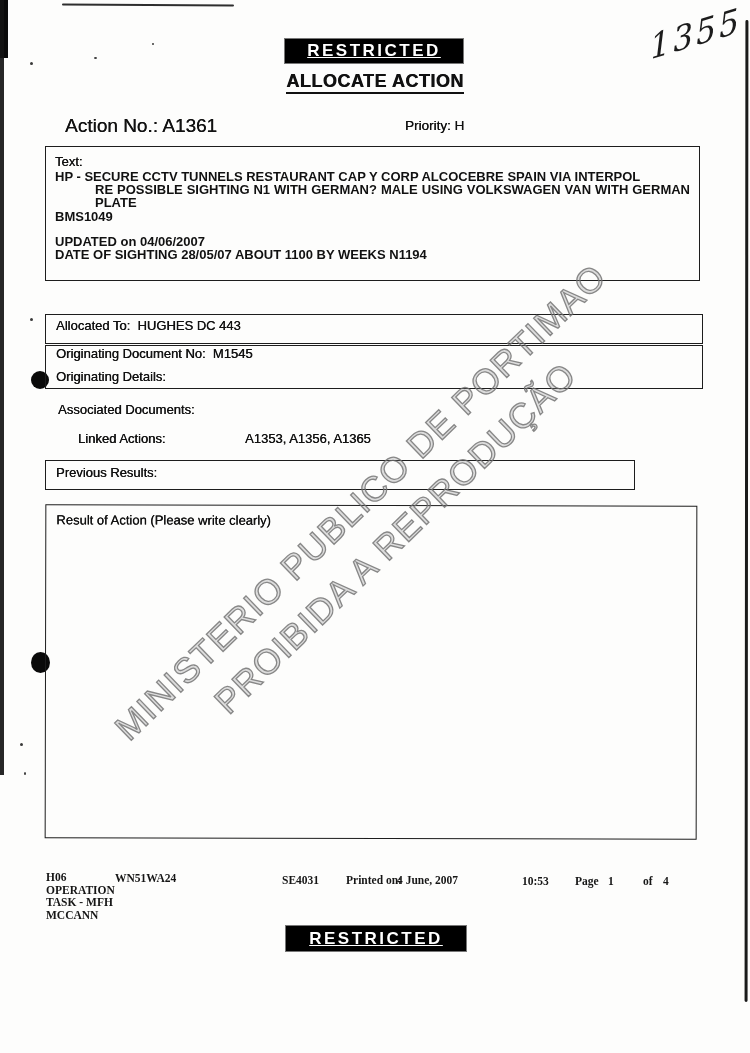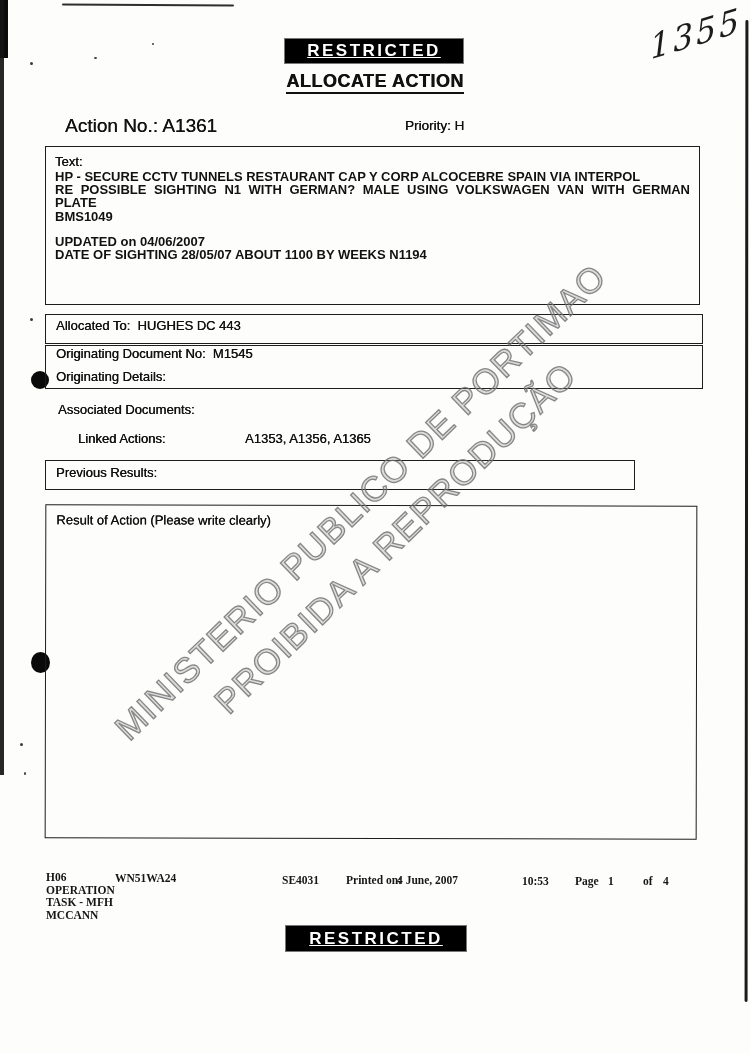--- a/index.html
+++ b/index.html
@@ -60,24 +60,24 @@
     text-shadow: 0.4px 0 0 currentColor;
     text-align: right;
   }
 
   
   .action-no { position: absolute; left: 65px; top: 115px; font-size: 19px; }
   .priority { position: absolute; left: 405px; top: 118px; font-size: 13.5px; }
 
   
   .box { position: absolute; border: 1.7px solid #1d1d1d; background: transparent; }
-  .text-box { left: 45px; top: 146px; width: 655px; height: 159px; padding: 7px 9px; font-size: 13px; }
+  .text-box { left: 45px; top: 146px; width: 655px; height: 135px; padding: 7px 9px; font-size: 13px; }
   .text-box .label { font-size: 13px; margin-bottom: 1px; }
   .text-box .content { font-weight: bold; line-height: 13.2px; }
-  .text-box .just { text-align: justify; text-align-last: justify; }
+  .text-box .just { text-align: justify; text-align-last: justify; margin-left: 40px; }
   .text-box .gap { height: 12px; }
 
   .alloc-box { left: 45px; top: 314px; width: 658px; height: 30px; padding: 3px 10px; font-size: 13px; }
   .orig-box { left: 45px; top: 345px; width: 658px; height: 44px; padding: 0 10px; font-size: 13px; }
   .orig-box .row2 { margin-top: 8px; }
 
   .assoc-line { position: absolute; left: 58px; top: 402px; font-size: 13px; }
   .linked-line { position: absolute; left: 58px; top: 431px; font-size: 13px; margin-left: 20px; }
   .linked-line .val { position: absolute; left: 167px; top: 0; white-space: nowrap; }
 

